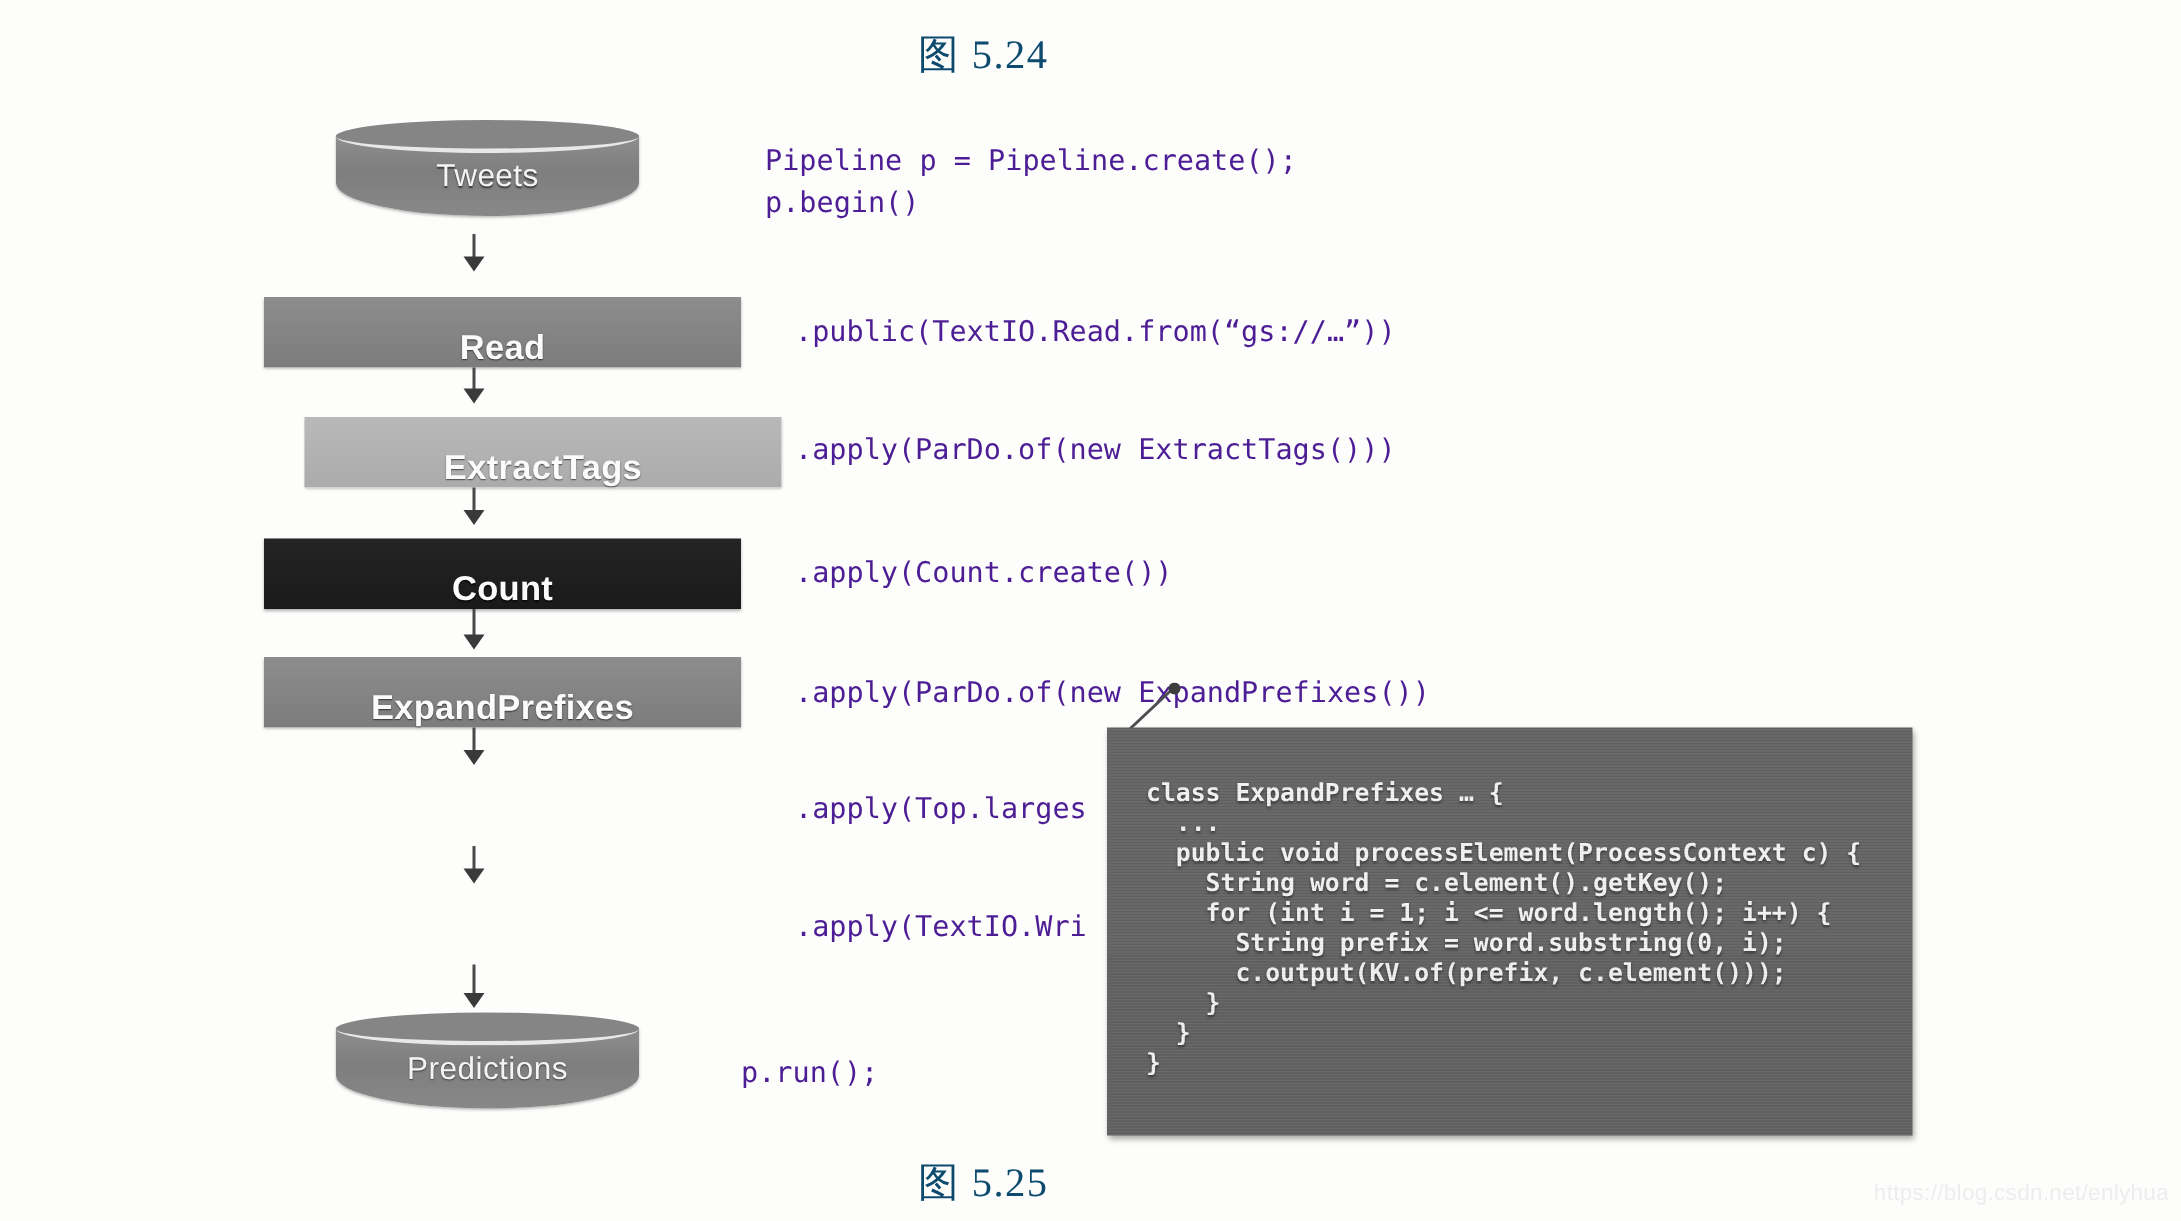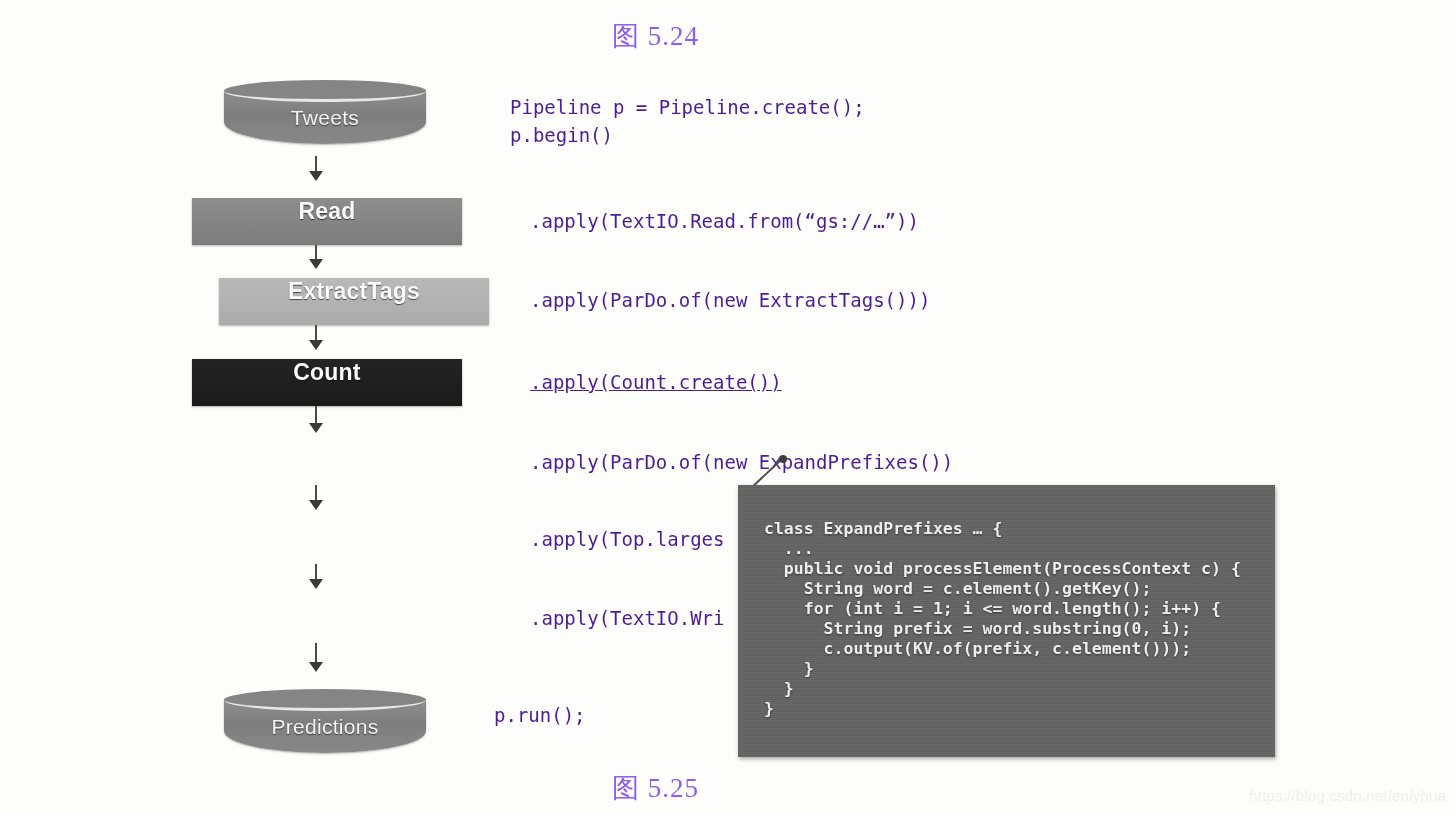--- a/index.html
+++ b/index.html
@@ -15,21 +15,21 @@
     overflow: hidden;
     
     background: #fdfdfc;
   }
 
   
   .caption {
     position: absolute;
     font-family: "Liberation Serif", serif;
     font-size: 27px;
-    color: #8b5cf6;
+    color: #0c4a6e;
     letter-spacing: 1px;
     white-space: nowrap;
   }
   #caption-top  { left: 612px; top: 18px; }
   #caption-bot  { left: 612px; top: 770px; }
 
   
   #flowchart {
     position: absolute;
     left: 176px;
@@ -72,25 +72,25 @@
     color: #f4f4f4;
     font-size: 21px;
     font-weight: 400;
     text-shadow: 0 1px 1px rgba(0,0,0,.55);
     letter-spacing: .3px;
   }
 
   
   .pbox {
     position: absolute;
-    left: 16px;
-    width: 270px;
+    left: 0;
+    width: 318px;
     height: 47px;
     display: flex;
-    align-items: flex-start;
+    align-items: flex-end;
     justify-content: center;
     box-shadow: 0 1px 2px rgba(0,0,0,.30);
   }
   .pbox span {
     color: #fbfbfb;
     font-size: 23px;
     font-weight: bold;
     letter-spacing: .2px;
     text-shadow: 0 1px 1px rgba(0,0,0,.6);
   }
@@ -221,51 +221,54 @@
 
   <div class="pbox tone-dark" style="top:279px;">
     <span>Count</span>
   </div>
 
   <div class="arrow" style="top:326px;height:30px;">
     <div class="shaft" style="height:18px;"></div>
     <div class="head" style="top:17px;"></div>
   </div>
 
+  <div class="pbox tone-mid" style="top:358px;">
+    <span>ExpandPrefixes</span>
+  </div>
 
   <div class="arrow" style="top:405px;height:28px;">
     <div class="shaft" style="height:16px;"></div>
     <div class="head" style="top:15px;"></div>
   </div>
 
 
   <div class="arrow" style="top:484px;height:28px;">
     <div class="shaft" style="height:16px;"></div>
     <div class="head" style="top:15px;"></div>
   </div>
 
 
   <div class="arrow" style="top:563px;height:32px;">
     <div class="shaft" style="height:20px;"></div>
     <div class="head" style="top:19px;"></div>
   </div>
 
-  <div class="cylinder" style="top:595px;margin-top:14px;">
+  <div class="cylinder" style="top:595px;">
     <div class="cyl-body"></div>
     <div class="cyl-top"></div>
     <div class="cyl-label">Predictions</div>
   </div>
 </div>
 
 <div id="codecol">
   <div class="cline" style="top:0px;   left:16px;">Pipeline p = Pipeline.create();</div>
   <div class="cline" style="top:28px;  left:16px;">p.begin()</div>
-  <div class="cline" style="top:114px; left:36px;">.apply(TextIO.Read.from(“gs://…”))</div>
+  <div class="cline" style="top:114px; left:36px;">.public(TextIO.Read.from(“gs://…”))</div>
   <div class="cline" style="top:193px; left:36px;">.apply(ParDo.of(new ExtractTags()))</div>
-  <div class="cline" style="top:275px; left:36px;text-decoration:underline;">.apply(Count.create())</div>
+  <div class="cline" style="top:275px; left:36px;">.apply(Count.create())</div>
   <div class="cline" style="top:355px; left:36px;">.apply(ParDo.of(new ExpandPrefixes())</div>
   <div class="cline" style="top:432px; left:36px;">.apply(Top.larges</div>
   <div class="cline" style="top:511px; left:36px;">.apply(TextIO.Wri</div>
   <div class="cline" style="top:608px; left:0px;">p.run();</div>
 </div>
 
 <svg id="leader" width="60" height="45">
   <line x1="42" y1="4" x2="10" y2="34" stroke="#4d4d4d" stroke-width="2"></line>
   <circle cx="43" cy="4" r="4" fill="#3d3d3d"></circle>
 </svg>

